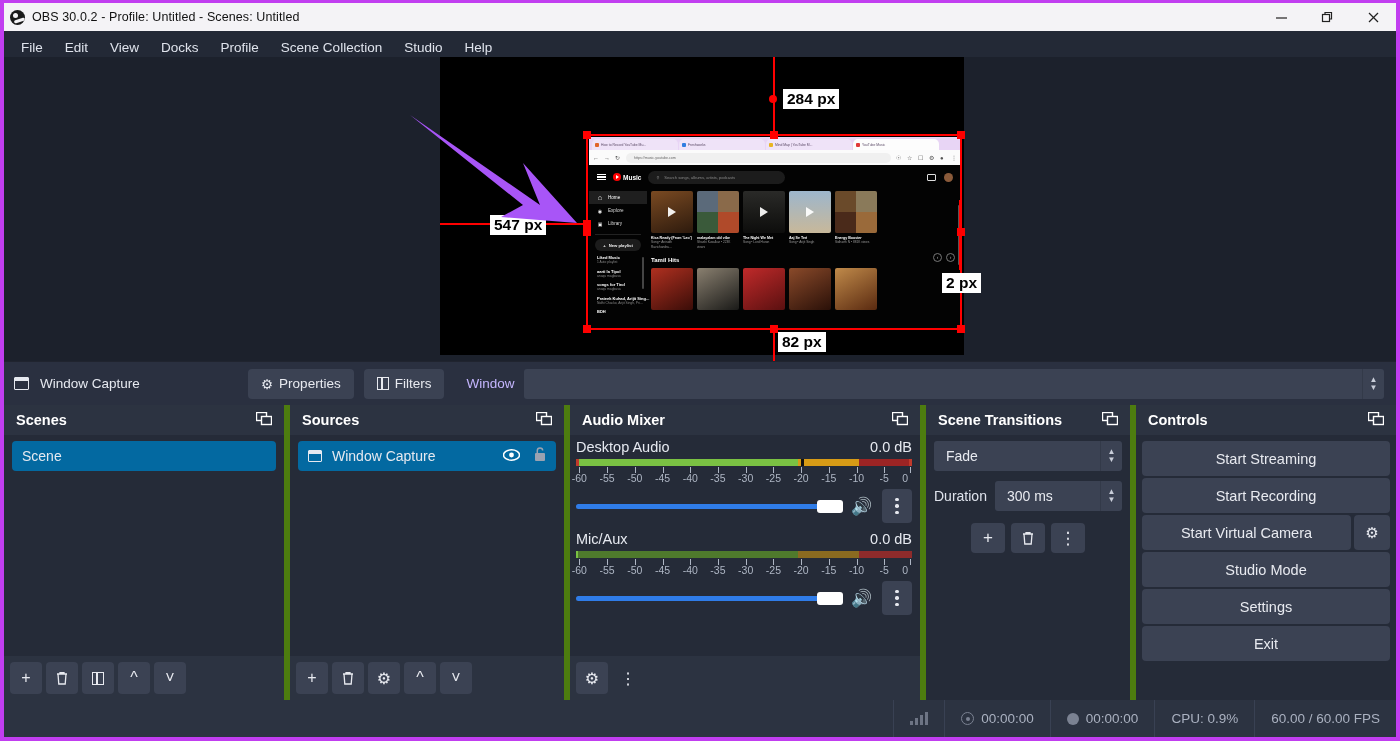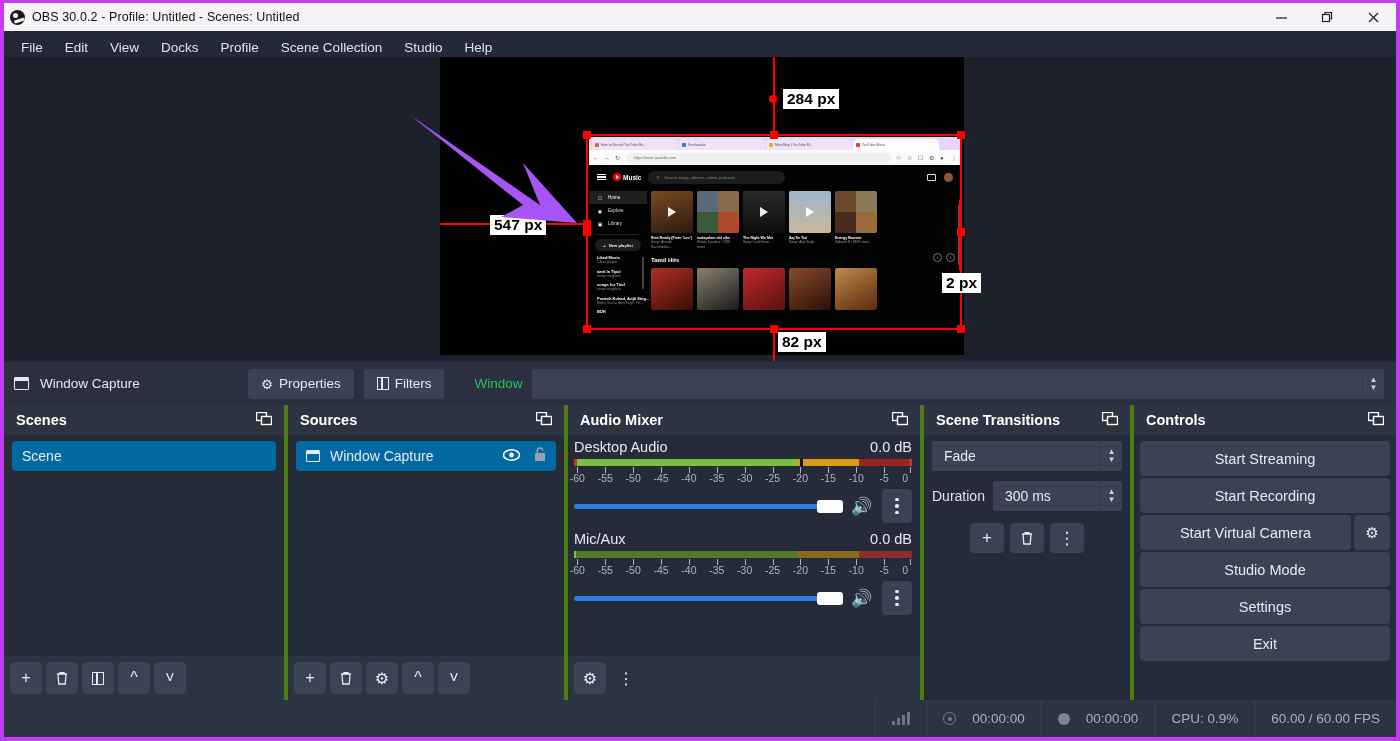--- a/index.html
+++ b/index.html
@@ -175,36 +175,36 @@
   .srcbar-name { display:flex; align-items:center; gap:11px; width:224px; color:#e6e9f0; font-size:13.5px; }
   .win-ico {
     width:15px;height:13px;border:1.6px solid #e6e9f0;border-radius:1px;position:relative;
   }
   .win-ico:before{content:'';position:absolute;left:0;top:0;right:0;height:3px;background:#e6e9f0;}
   .win-ico:after{content:'';position:absolute;right:1px;top:-5px;font-size:5px;color:#e6e9f0;}
   .tbtn {
     background:#3b4253; color:#e8eaf0; border-radius:4px; height:30px;
     display:flex; align-items:center; gap:6px; padding: 0 13px; font-size:13.5px;
   }
-  .srcbar-lbl { color:#22c55e; font-size:13.5px; margin-left: 20px; }
+  .srcbar-lbl { color:#c4b5fd; font-size:13.5px; margin-left: 12px; }
   .combo {
     flex:1; height:30px; background:#3b4253; border-radius:3px; display:flex;
     align-items:center; padding-left:12px; color:#e8eaf0; font-size:13.5px;
     position:relative; margin-right: 2px;
   }
   .spin {
     position:absolute; right:0; top:0; bottom:0; width:22px;
     display:flex; flex-direction:column; align-items:center; justify-content:center;
     color:#c9ced9; font-size:8px; line-height:8px; border-left:1px solid #333a49;
   }
 
   
   .docks { flex:1; display:flex; background:#1f2430; gap:0; }
   .dock { display:flex; flex-direction:column; background:#252b38; }
-  .dock + .dock { border-left: 4px solid #4d7c0f; }
+  .dock + .dock { border-left: 6px solid #4d7c0f; }
   .dock-hdr {
     height:30px; display:flex; align-items:center; padding: 0 12px;
     color:#fff; font-size:14.5px; font-weight:bold; background:#2c3341;
   }
   .dock-float { margin-left:auto; }
   .dock-body { flex:1; background:#252b38; padding: 6px 8px 0 8px; overflow:hidden; }
   .dock-foot {
     height:44px; background:#2c3341; display:flex; align-items:center;
     padding-left:6px; gap:4px;
   }
@@ -267,21 +267,21 @@
     justify-content:center;color:#e8eaf0;font-size:14.5px;
   }
   .ctl-split { display:flex; gap:3px; }
   .ctl-gear { width:36px;height:35px;background:#3b4253;border-radius:4px;display:flex;align-items:center;justify-content:center;color:#e8eaf0;font-size:15px;}
 
   
   .statusbar {
     flex: 0 0 37px; background:#2c3341; display:flex; align-items:center;
     justify-content:flex-end; color:#aab1c0; font-size:13.5px;
   }
-  .st-cell { height:100%; display:flex; align-items:center; gap:16px; padding: 0 16px; border-left:1px solid #394153; }
+  .st-cell { height:100%; display:flex; align-items:center; gap:7px; padding: 0 16px; border-left:1px solid #394153; }
   .st-dot { width:12px;height:12px;border-radius:50%;background:#7b8292; }
   .st-ring { width:13px;height:13px;border-radius:50%;border:1.5px solid #7b8292; display:flex;align-items:center;justify-content:center;}
   .st-ring i { width:4px;height:4px;border-radius:50%;background:#7b8292;display:block;}
   .bars { display:flex; align-items:flex-end; gap:2px; height:13px; }
   .bars i { width:3px; background:#6d7484; display:block; }
 </style>
 </head>
 <body>
 
 <div id="app">

